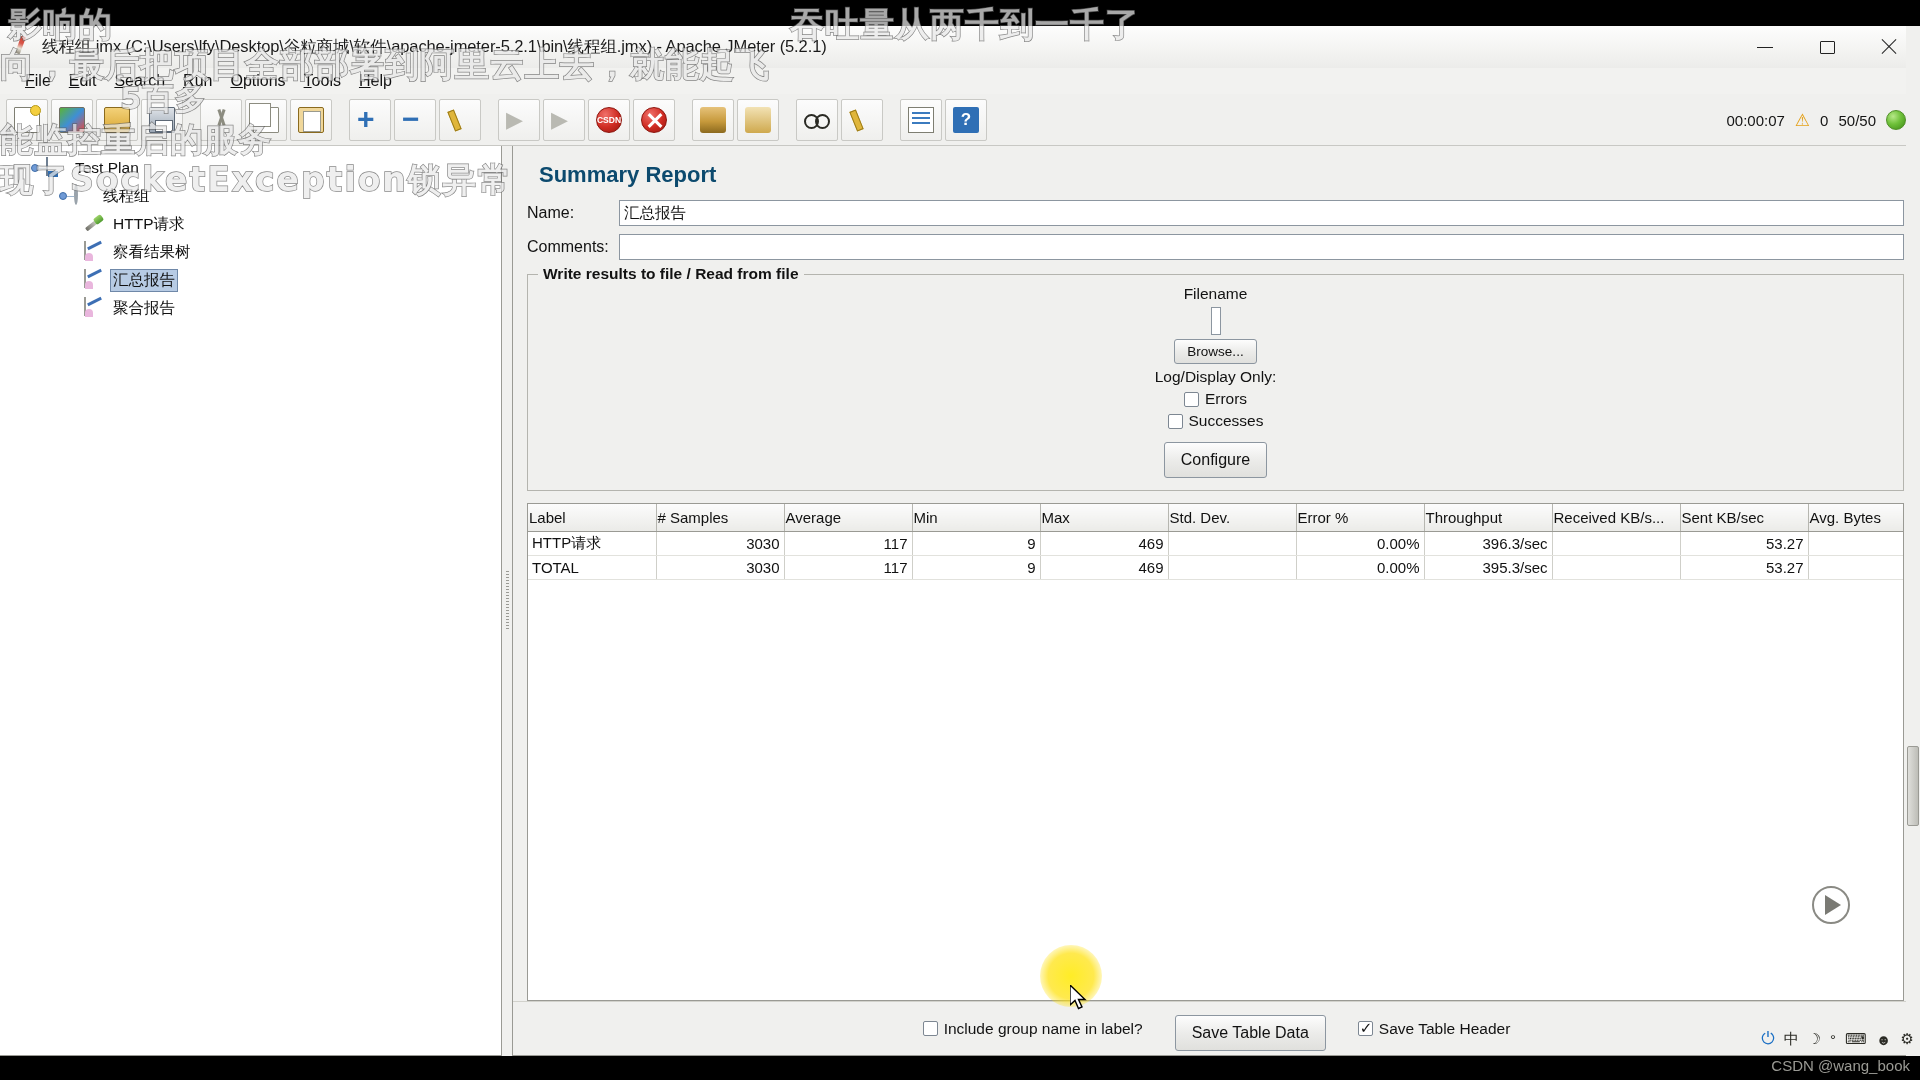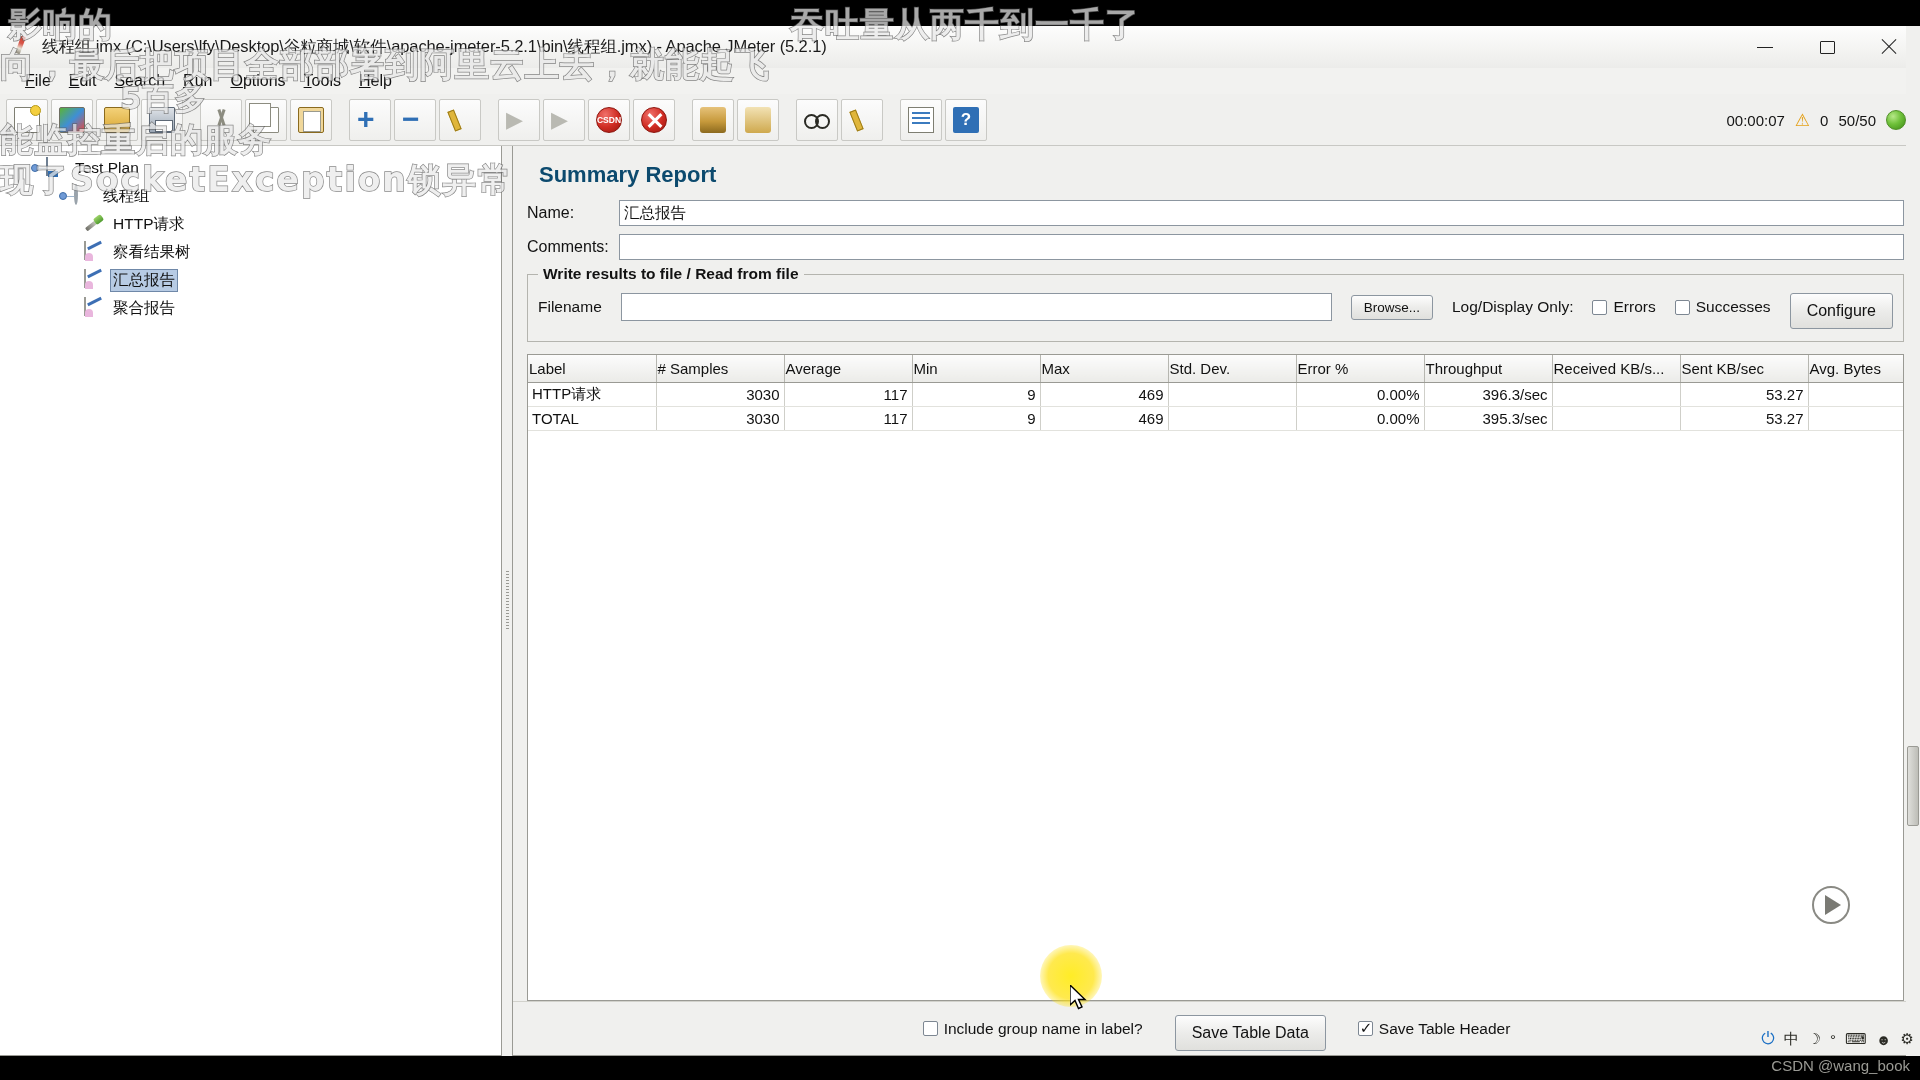--- a/index.html
+++ b/index.html
@@ -282,21 +282,21 @@
     margin: 6px 16px 0 14px;
     border: 1px solid #b4b4ae;
     padding: 10px 10px 12px 10px;
     position: relative;
   }
   .groupbox .gb-title {
     position: absolute; top: -10px; left: 10px;
     background: #f0f0ee; padding: 0 5px;
     font-size: 15.5px; font-weight: bold; color: #121212;
   }
-  .file-row { display: flex; align-items: center; gap: 19px; }
+  .file-row { display: flex; align-items: center; gap: 4px; flex-direction: column; }
   .file-row .fl-label { font-size: 15.5px; color: #121212; flex: 0 0 auto; }
   .btn {
     border: 1px solid #8c96a0;
     background: linear-gradient(to bottom,#fdfdfd 0%,#ececea 50%,#e0e0dd 100%);
     border-radius: 3px;
     font-size: 13.5px; color: #111;
     padding: 4px 12px; white-space: nowrap;
   }
   .btn.big { font-size: 16px; padding: 8px 16px; margin-top: 8px; }
   .chk-wrap { display: flex; align-items: center; gap: 6px; font-size: 15.5px; color: #121212; white-space: nowrap; }

